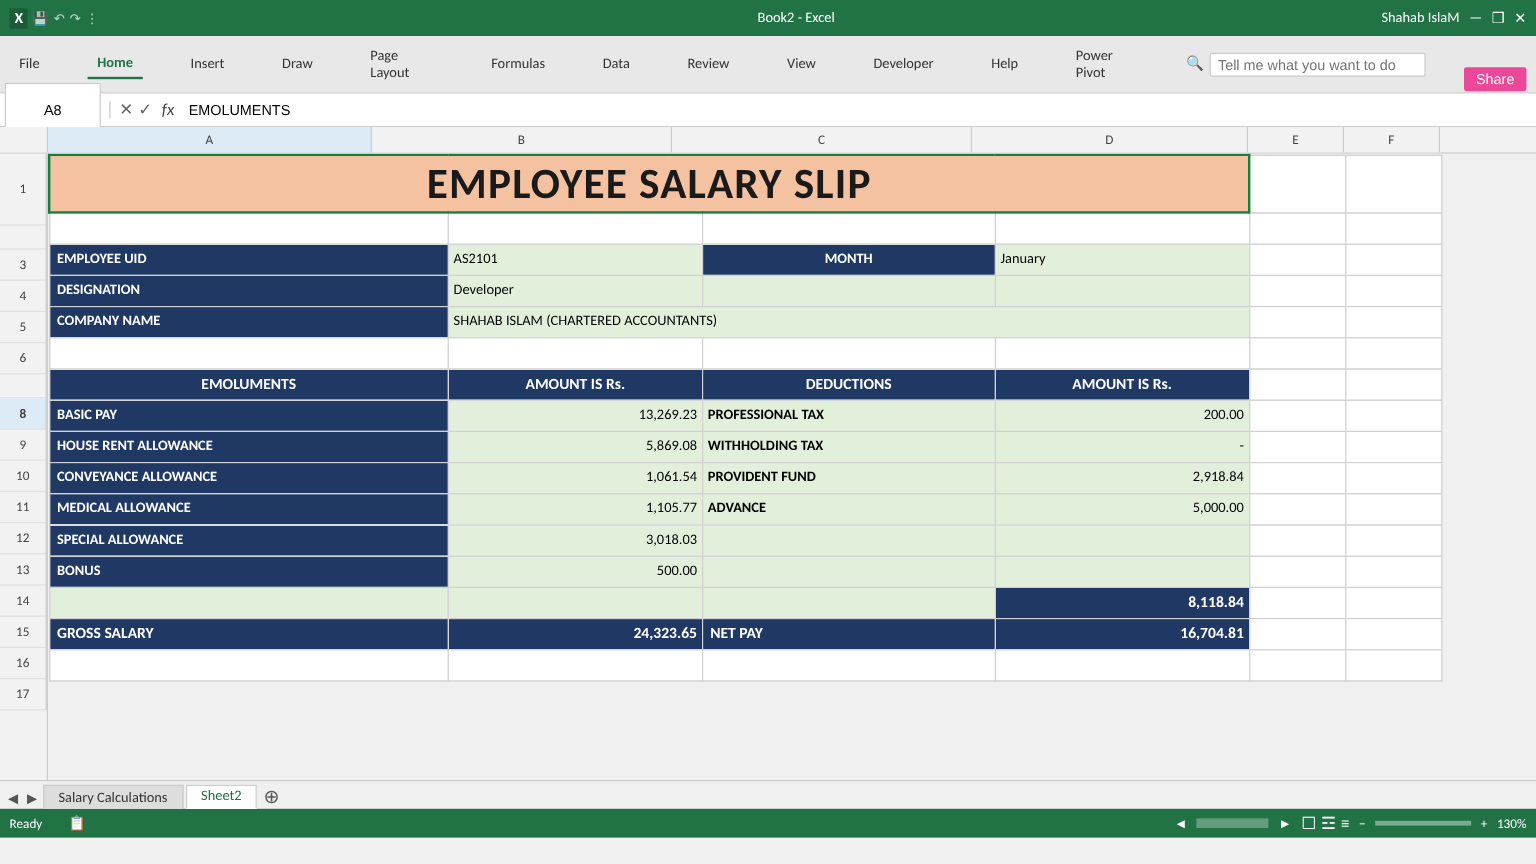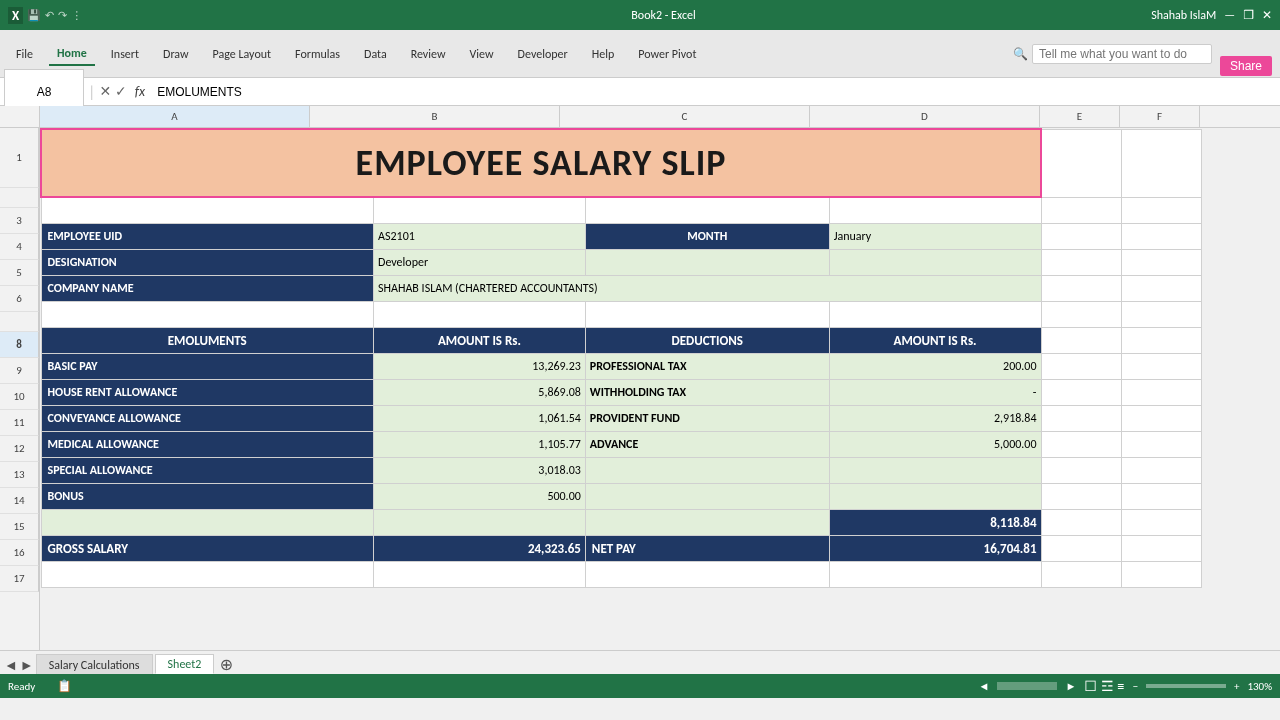--- a/index.html
+++ b/index.html
@@ -21,21 +21,21 @@
     .title-bar-right { display: flex; align-items: center; gap: 8px; font-size: 12px; }
 
     
     .ribbon {
       background: #e8e8e8;
       height: 48px;
       border-bottom: 1px solid #ccc;
       display: flex;
       align-items: center;
       padding: 0 8px;
-      gap: 8px;
+      gap: 32px;
     }
     .ribbon-tab {
       padding: 4px 8px;
       font-size: 12px;
       cursor: pointer;
       color: #333;
     }
     .ribbon-tab.active {
       border-bottom: 2px solid #217346;
       color: #217346;
@@ -362,21 +362,21 @@
       <div class="row-num">15</div>
       <div class="row-num">16</div>
       <div class="row-num">17</div>
     </div>
 
     <div class="grid-content">
       <table>
 
         <tbody>
             <tr>
-          <td colspan="4" class="header-title" style="width:1000px;height:68px;border:2px solid #ec4899;">
+          <td colspan="4" class="header-title" style="width:1000px;height:48px;border:2px solid #15803d;">
             <span>EMPLOYEE SALARY SLIP</span>
           </td>
           <td class="plain" style="width:80px;"></td>
           <td class="plain" style="width:80px;"></td>
         </tr>
 
         <tr style="height:20px;">
           <td class="plain"></td>
           <td class="plain"></td>
           <td class="plain"></td>

